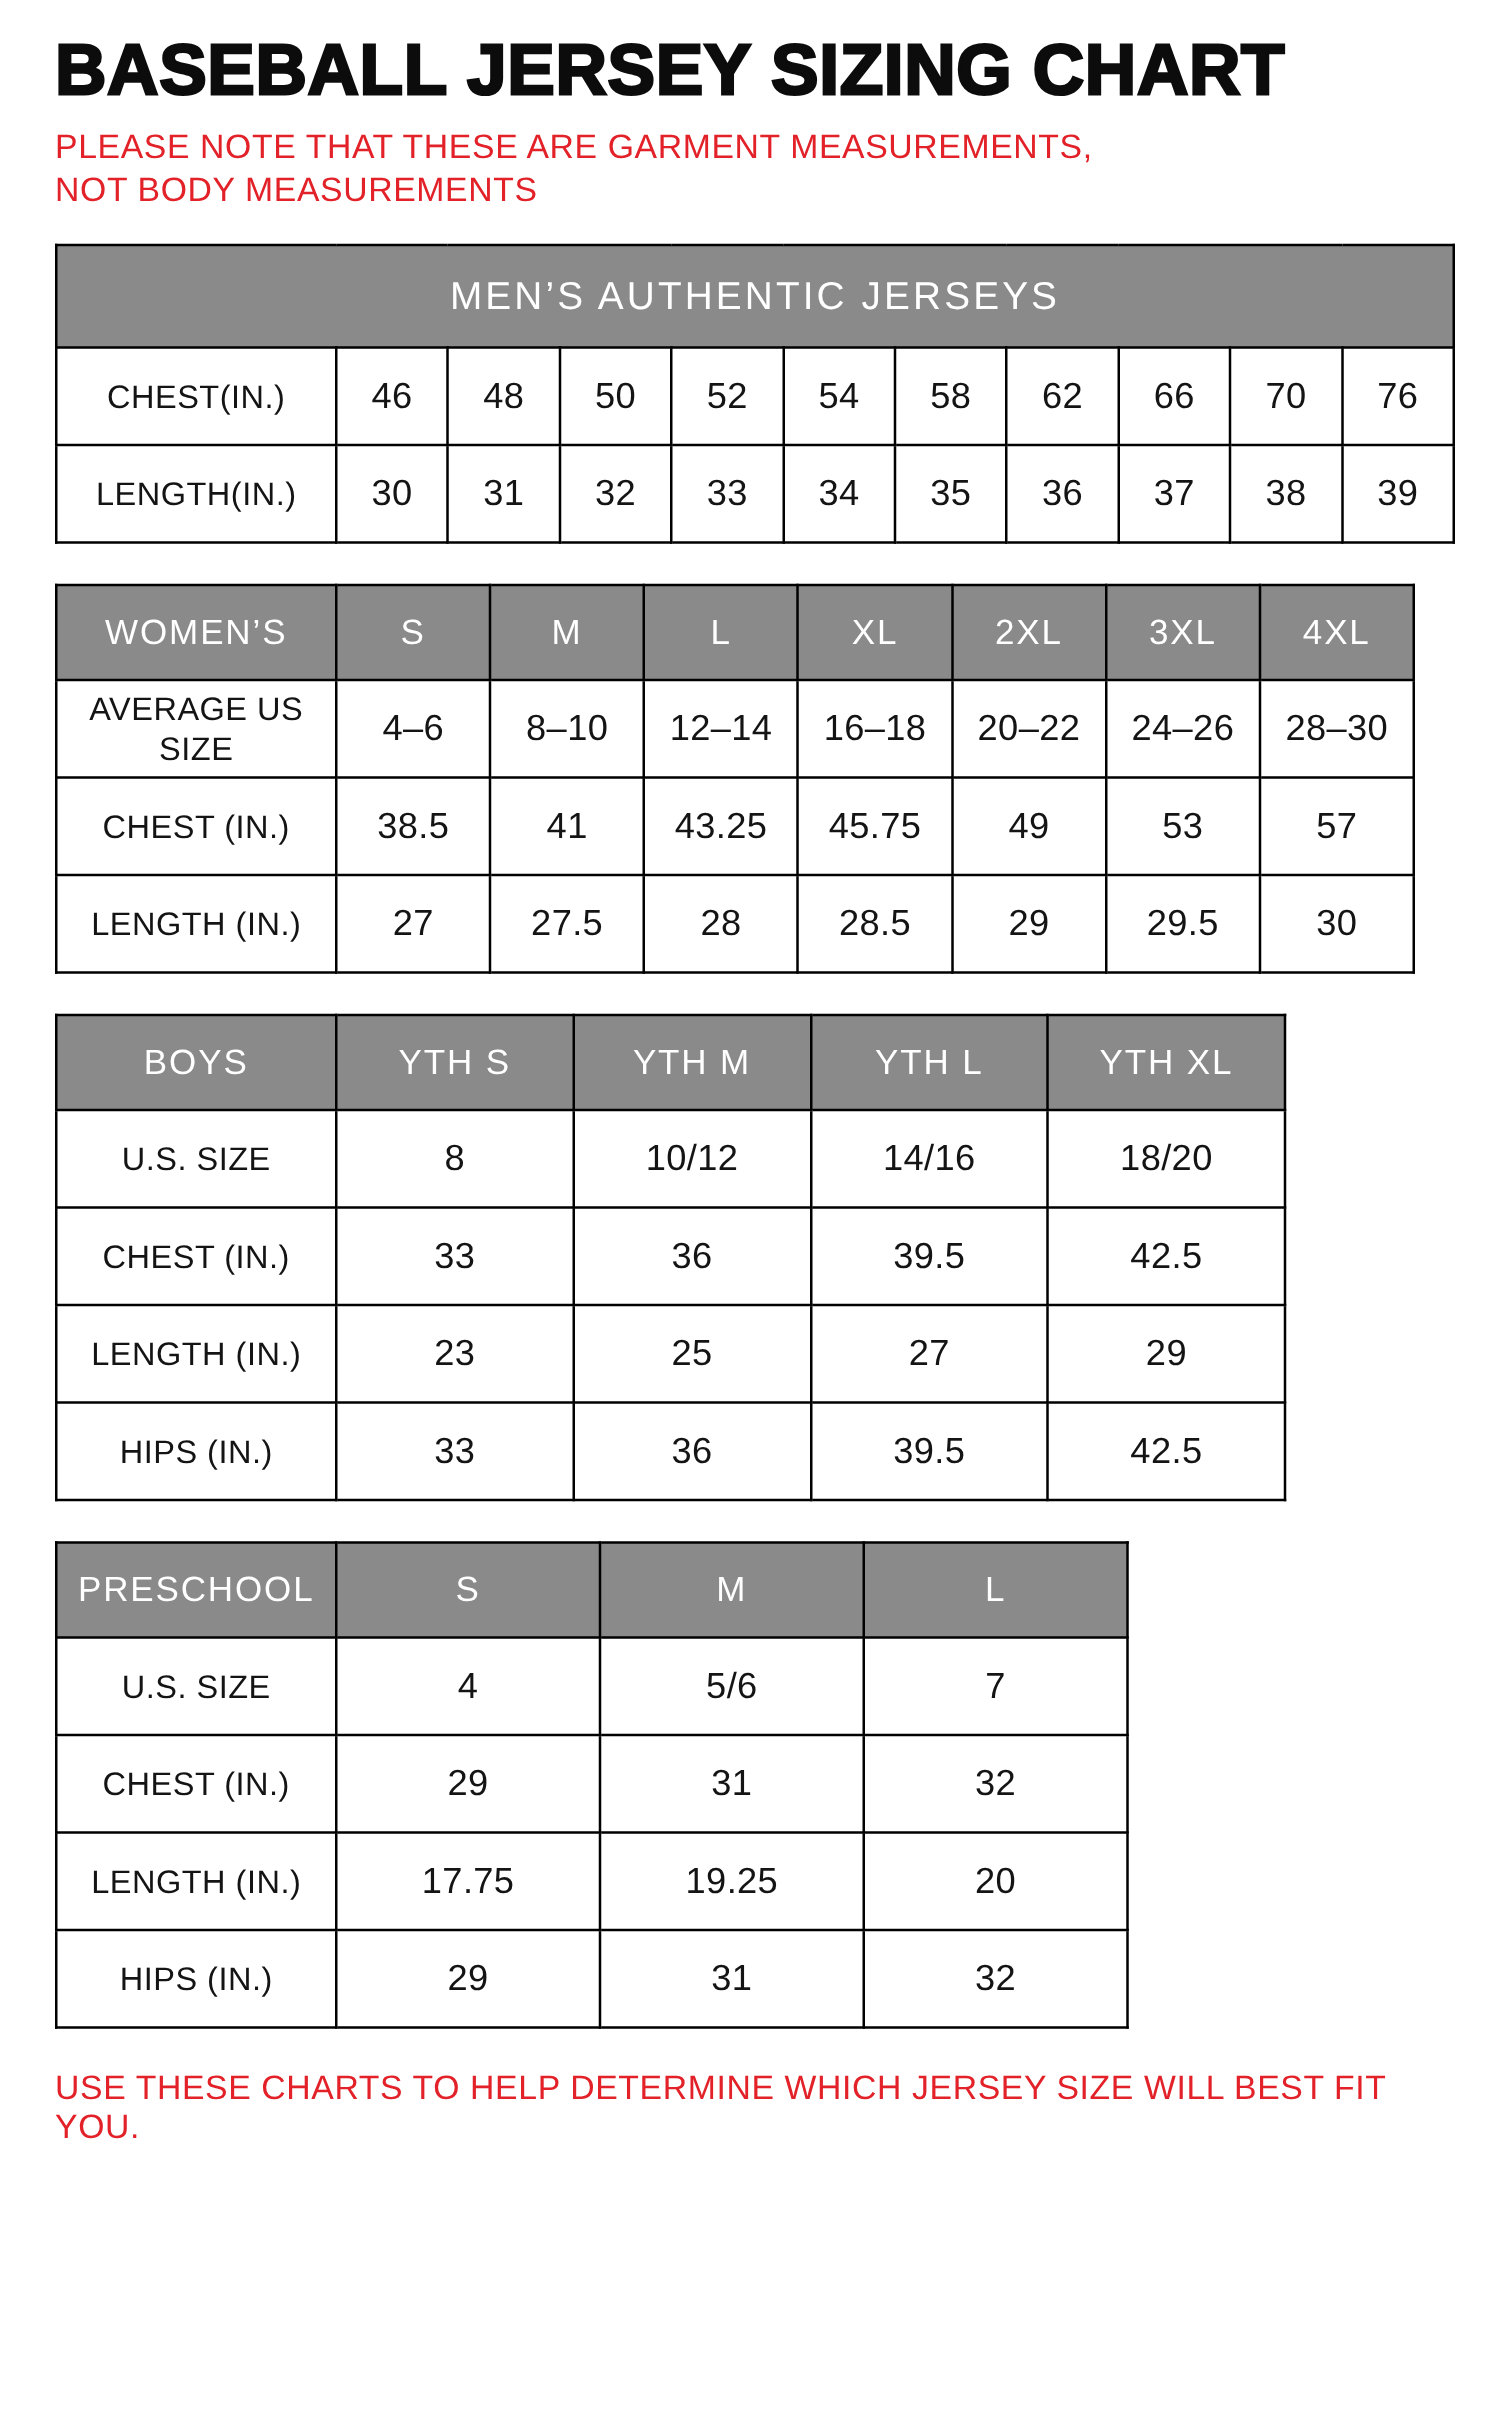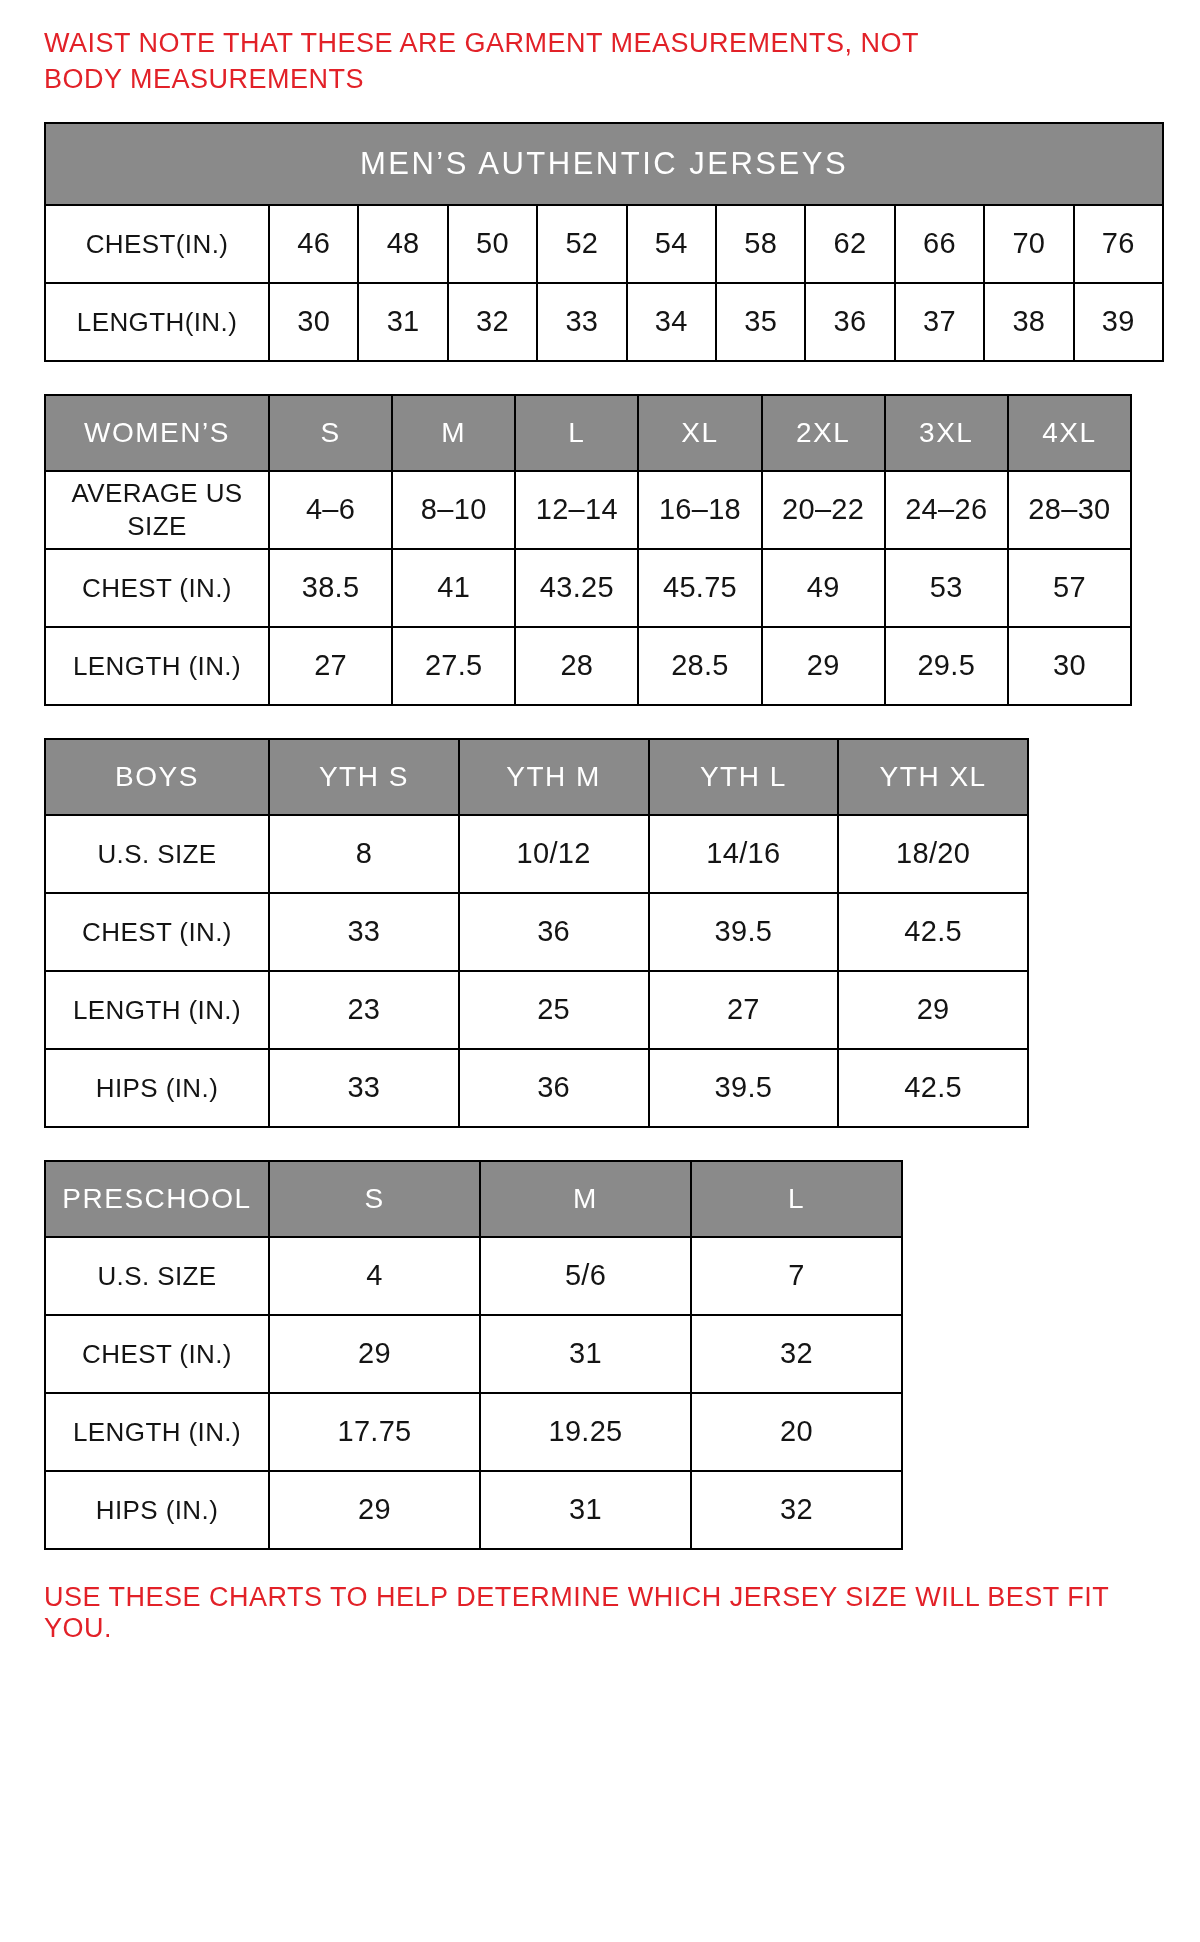--- a/index.html
+++ b/index.html
@@ -80,22 +80,23 @@
     color:var(--accent-red);
     font-size:27px;
     letter-spacing:0.5px;
   }
 </style>
 </head>
 <body>
 
 <div class="page">
 
-
-  <p class="note">WAIST NOTE THAT THESE ARE GARMENT MEASUREMENTS, NOT BODY MEASUREMENTS</p>
+  <h1 class="title">BASEBALL JERSEY SIZING CHART</h1>
+
+  <p class="note">PLEASE NOTE THAT THESE ARE GARMENT MEASUREMENTS, NOT BODY MEASUREMENTS</p>
 
   <table class="size-table" style="width: 1120px;">
       <colgroup>
         <col style="width: 224px;">
         <col>
         <col>
         <col>
         <col>
         <col>
         <col>

